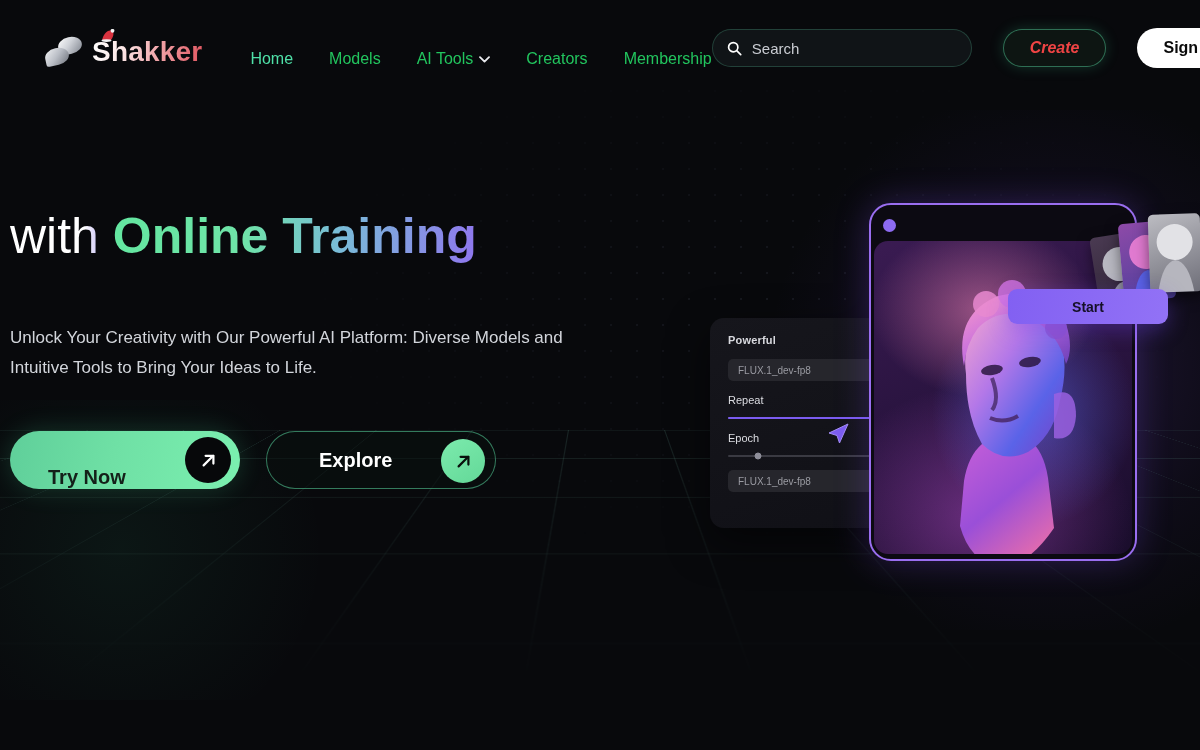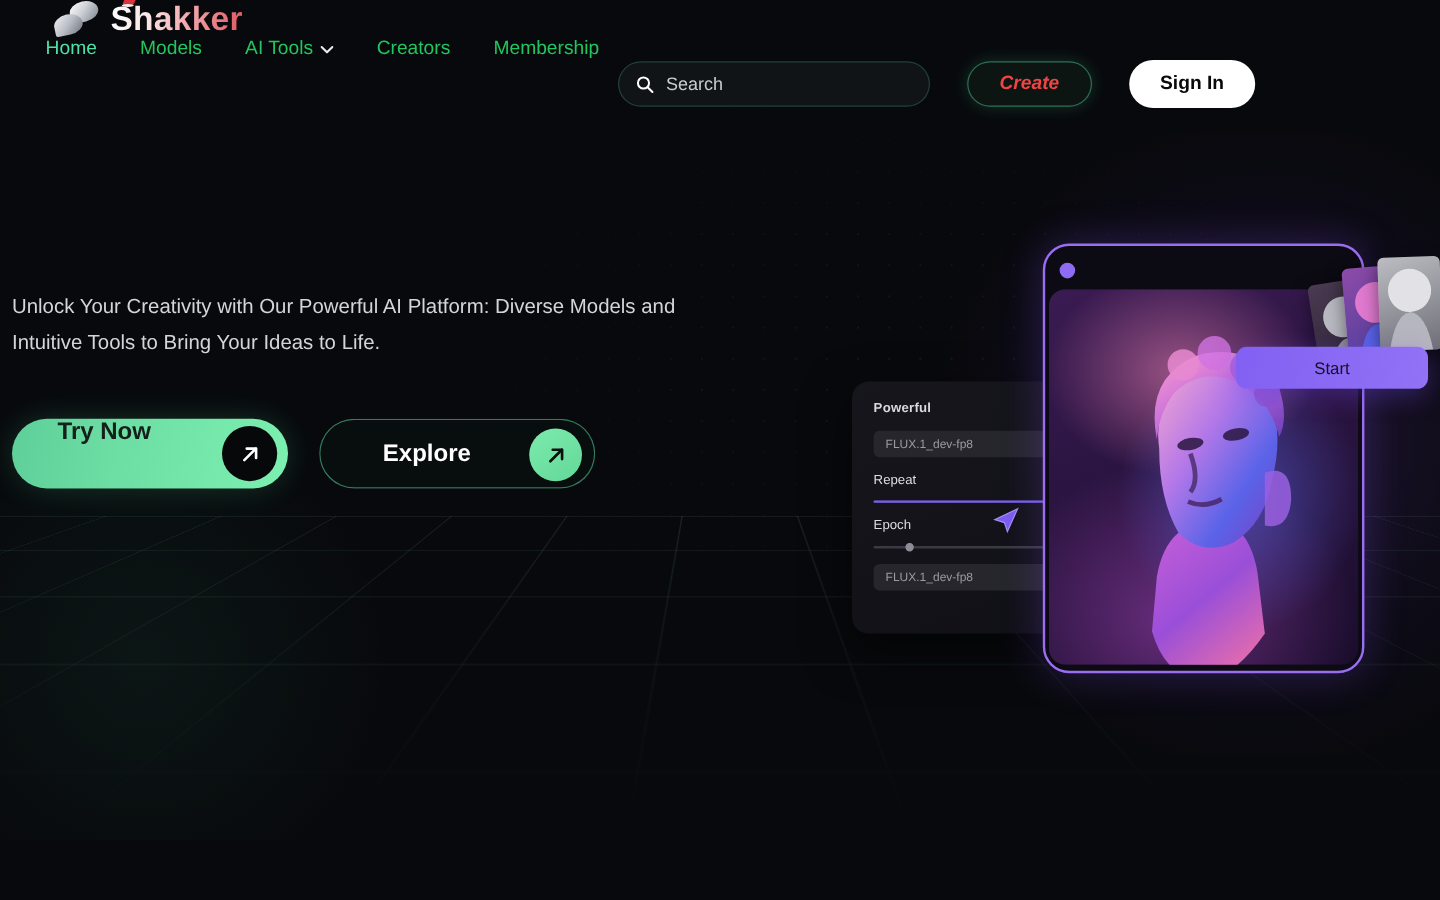--- a/index.html
+++ b/index.html
@@ -38,39 +38,38 @@
   }
   .glow-green {
     position: absolute; width: 520px; height: 300px; left: -140px; top: 400px;
     background: radial-gradient(circle, rgba(60,200,140,.07) 0%, transparent 68%);
     pointer-events: none;
   }
 
   
   .header {
     position: absolute; left: 0; top: 0; width: 1008px; height: 68px;
-    display: flex; align-items: flex-start; z-index: 40;
+    display: flex; align-items: flex-end; z-index: 40;
     background: #08090c;
-    flex-direction: column;
   }
   .logo-wrap { display: flex; align-items: center; margin-left: 44px; gap: 8px; }
   .logo-mark { position: relative; width: 40px; height: 30px; }
   .logo-mark .blob {
     position: absolute; border-radius: 50% 50% 50% 12%;
     background: linear-gradient(135deg,#ffffff 0%,#cfd2d8 45%,#7d828c 100%);
   }
   .logo-mark .b1 { width: 24px; height: 17px; left: 14px; top: 0px; transform: rotate(-12deg); }
   .logo-mark .b2 { width: 24px; height: 17px; left: 1px; top: 11px; transform: rotate(-12deg);
                    background: linear-gradient(135deg,#f2f3f5 0%,#b9bdc5 50%,#6d717a 100%); }
   .logo-text { position: relative; font-size: 28px; font-weight: 700; letter-spacing: .2px;
     background: linear-gradient(100deg,#ffffff 0%,#fbe7e7 28%,#f0a0a5 62%,#e0555f 100%);
     -webkit-background-clip: text; background-clip: text; color: transparent; }
   .santa-hat { position: absolute; left: 9px; top: -7px; width: 15px; height: 13px; }
 
-  .nav { display: flex; align-items: center; gap: 36px; margin-left: 38px; }
+  .nav { display: flex; align-items: center; gap: 36px; margin-left: 48px; }
   .nav-item { font-size: 16px; color: #22c55e; cursor: pointer; display: flex; align-items: center; gap: 6px; white-space: nowrap; }
   .nav-item.active { color: #4fe0a8; }
   .chev { width: 11px; height: 7px; display: inline-block; }
 
   .header-right { margin-left: auto; display: flex; align-items: center; gap: 31px; padding-right: 0; }
   .search-box {
     width: 260px; height: 38px; border-radius: 19px;
     background: #101417; border: 1px solid rgba(70,150,120,.35);
     display: flex; align-items: center; padding: 0 14px; gap: 10px;
   }
@@ -107,21 +106,21 @@
   .h1-l2-accent {
     font-weight: 700;
     background: linear-gradient(95deg,#63e6a0 0%,#6fe3a8 36%,#79bcd8 62%,#8f76ee 100%);
     -webkit-background-clip: text; background-clip: text; color: transparent;
   }
   .sub { margin-top: 46px; font-size: 17px; line-height: 30px; color: #d2d5db; max-width: 615px; }
   .cta-row { margin-top: 48px; display: flex; align-items: center; gap: 26px; }
   .btn-try {
     position: relative; width: 230px; height: 58px; border-radius: 29px;
     background: linear-gradient(100deg,#5fcf9a 0%,#6fe0a5 45%,#7bf0b0 100%);
-    display: flex; align-items: flex-start; cursor: pointer;
+    display: flex; align-items: flex-end; cursor: pointer;
     box-shadow: 0 0 26px rgba(70,215,150,.20);
   }
   .btn-try .lbl { font-size: 20px; font-weight: 700; color: #142019; margin-left: 38px; }
   .btn-try .circ {
     position: absolute; right: 9px; top: 6px; width: 46px; height: 46px; border-radius: 50%;
     background: #07080a; display: flex; align-items: center; justify-content: center;
   }
   .btn-explore {
     position: relative; width: 230px; height: 58px; border-radius: 29px;
     background: rgba(10,16,14,.55); border: 1px solid rgba(90,215,160,.55);
@@ -181,24 +180,24 @@
     box-shadow: 0 5px 14px rgba(0,0,0,.5);
   }
   .thumb.t1 { left: 0px;  top: 22px; transform: rotate(-9deg);
     background: linear-gradient(160deg,#4a3a52,#2a2030); }
   .thumb.t2 { left: 26px; top: 10px; transform: rotate(-5deg);
     background: linear-gradient(160deg,#8e4aa8,#4b3f9a); }
   .thumb.t3 { left: 54px; top: 2px; transform: rotate(-2deg);
     background: linear-gradient(160deg,#bcbcc2,#6e6e78); }
 
   .btn-start {
-    position: absolute; left: 1030px; top: 289px; width: 160px; height: 35px; border-radius: 9px;
+    position: absolute; left: 1008px; top: 289px; width: 160px; height: 35px; border-radius: 9px;
     background: linear-gradient(100deg,#8260f2 0%,#9272f6 100%);
     display: flex; align-items: center; justify-content: center;
-    font-size: 14px; font-weight: 400; color: #151026; z-index: 28; cursor: pointer;
+    font-size: 14px; font-weight: 700; color: #151026; z-index: 28; cursor: pointer;
     box-shadow: 0 6px 20px rgba(110,70,230,.35);
   }
 </style>
 </head>
 <body>
 
 <div id="page">
 
   <div class="glow-purple"></div>
   <div class="glow-green"></div>
@@ -251,20 +250,23 @@
         </svg>
         <input type="text" placeholder="Search" style="">
       </div>
       <div class="btn-create">Create</div>
       <div class="btn-signin">Sign In</div>
     </div>
   </div>
 
   <div class="hero">
     <div class="h1">
+      <div>
+        <span class="h1-l2-plain">with </span><span class="h1-l2-accent">Online Training</span>
+      </div>
     </div>
 
     <div class="sub">Unlock Your Creativity with Our Powerful AI Platform: Diverse Models and Intuitive Tools to Bring Your Ideas to Life.</div>
 
     <div class="cta-row">
       <div class="btn-try">
         <span class="lbl">Try Now</span>
         <span class="circ">
           <svg width="19" height="19" viewBox="0 0 19 19">
             <path d="M4.6 14.4 L14.2 4.8" stroke="#ffffff" stroke-width="2.2" stroke-linecap="round"></path>

